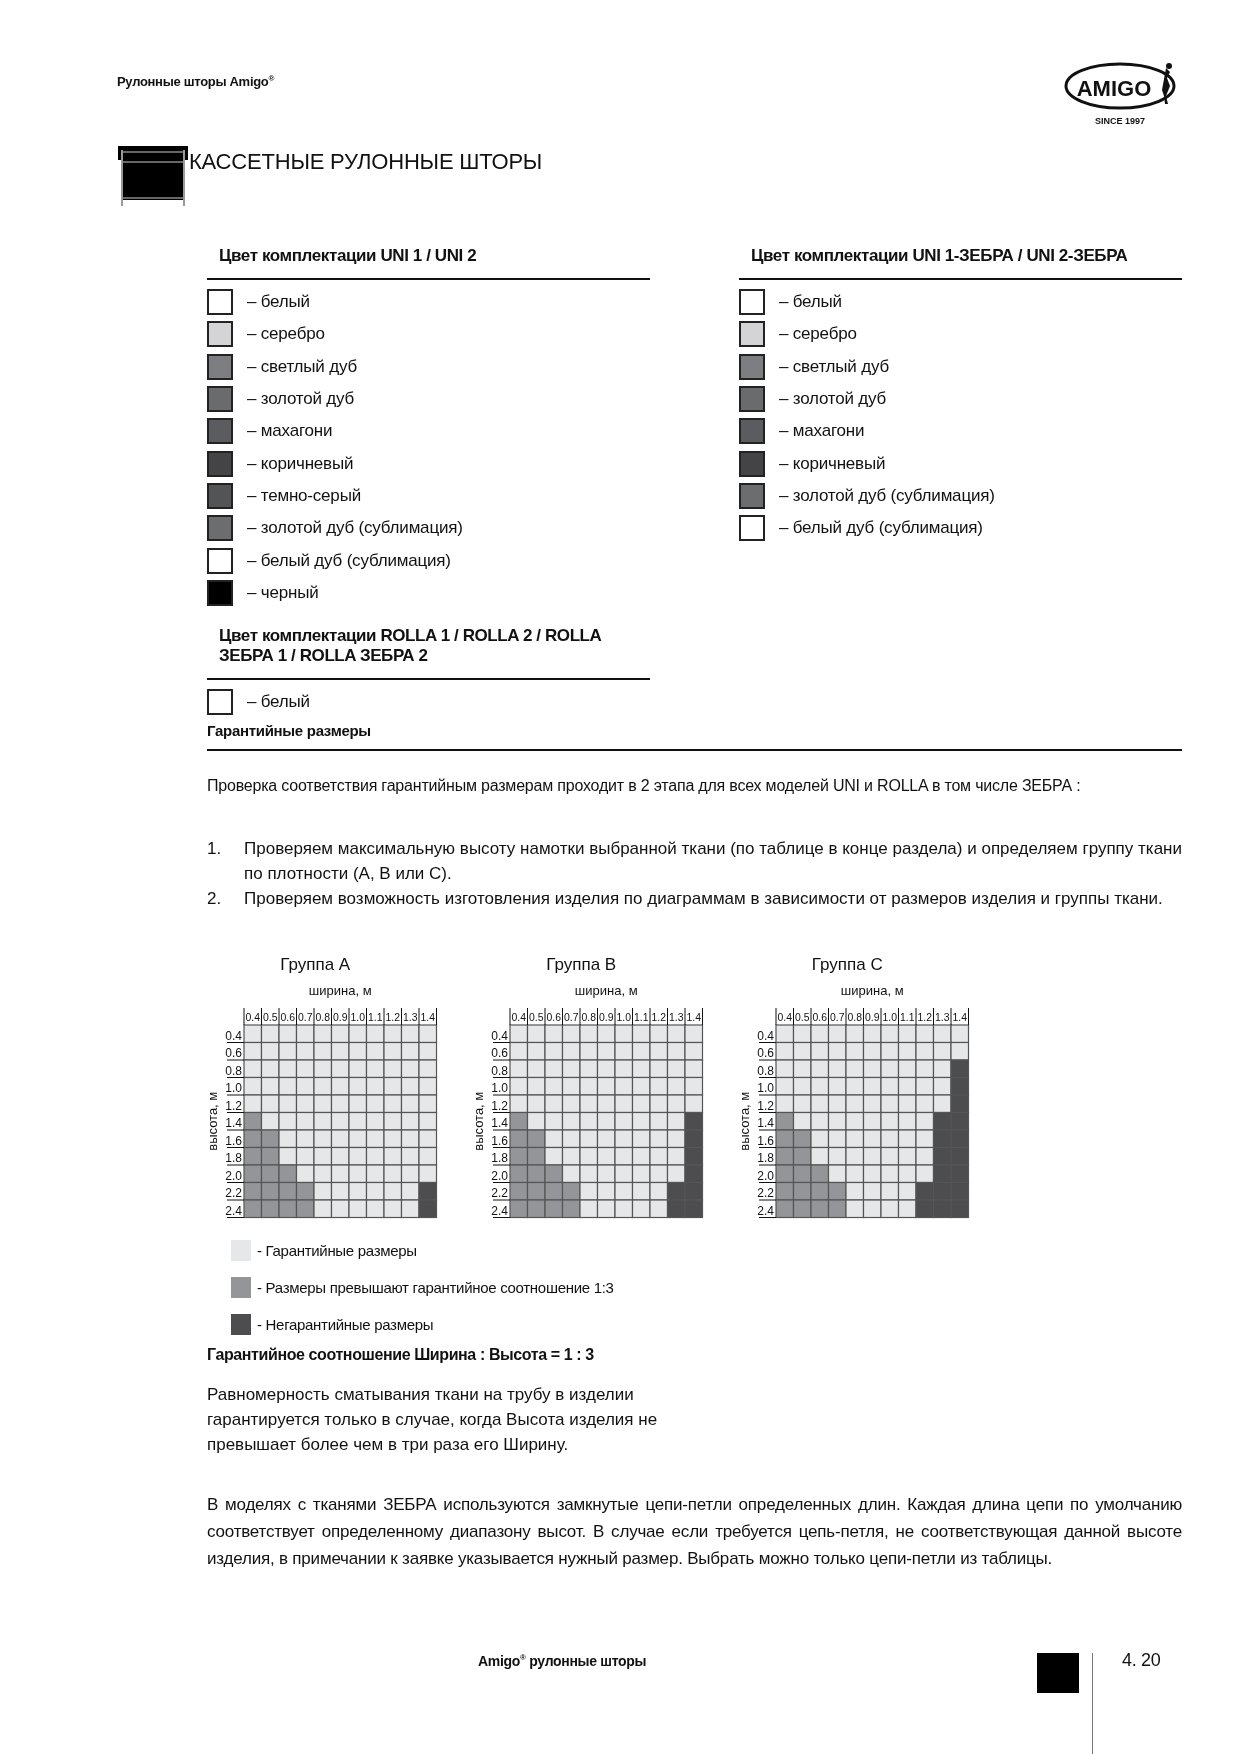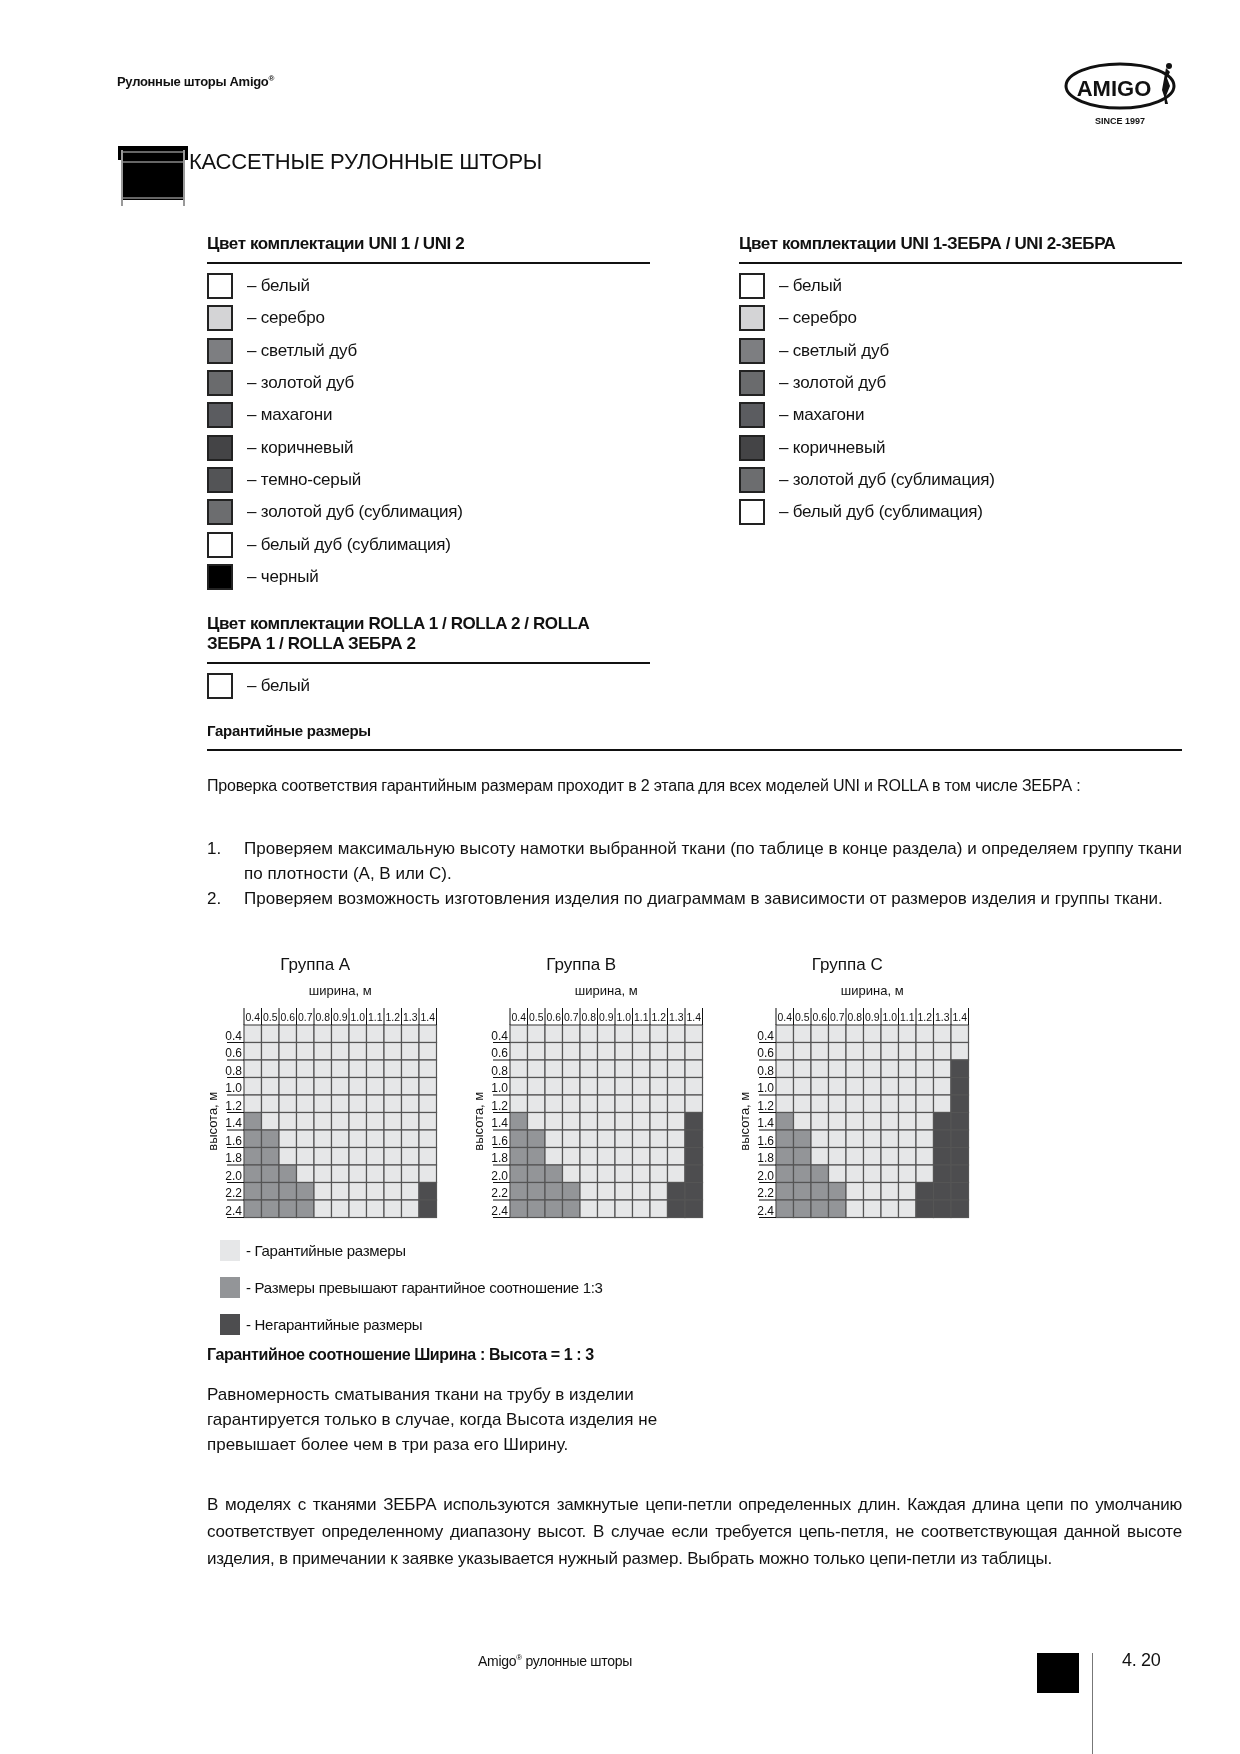--- a/index.html
+++ b/index.html
@@ -10,21 +10,21 @@
 
   
   .running-head { left: 117px; top: 74px; font-size: 13px; font-weight: bold; letter-spacing: -0.3px; }
   .running-head sup { font-size: 8px; }
   .logo { left: 1062px; top: 60px; width: 124px; height: 70px; }
   .section-icon { left: 118px; top: 146px; width: 70px; height: 60px; }
   .title { left: 189px; top: 144px; font-size: 22px; line-height: 36px; font-weight: normal; letter-spacing: -0.2px; }
 
   
   .color-block { width: 443px; }
-  .color-block h3 { margin: 0; font-size: 17px; font-weight: bold; line-height: 20px; letter-spacing: -0.4px; }
+  .color-block h3 { margin: 12px; font-size: 17px; font-weight: bold; line-height: 20px; letter-spacing: -0.4px; }
   .color-block .rule { height: 2px; background: #111; margin-top: 8px; margin-bottom: 6px; }
   .swatch-row { height: 32.3px; display: flex; align-items: center; }
   .swatch { width: 26px; height: 26px; box-sizing: border-box; border: 2px solid #222; margin-right: 14px; flex: none; }
   .swatch-label { font-size: 17px; letter-spacing: -0.2px; }
 
   .block-uni { left: 207px; top: 234px; }
   .block-zebra { left: 739px; top: 234px; }
   .block-rolla { left: 207px; top: 614px; }
 
   
@@ -37,31 +37,31 @@
   .steps li { display: flex; font-size: 17px; line-height: 25px; text-align: justify; }
   .steps .num { width: 37px; flex: none; }
   .steps .txt { flex: 1; }
 
   
   .chart { top: 950px; width: 230px; height: 270px; }
   .chart-a { left: 206px; } .chart-b { left: 472px; } .chart-c { left: 738px; }
   .chart svg { overflow: visible; }
 
   
-  .legend { left: 220px; top: 1232px; }
+  .legend { left: 231px; top: 1232px; }
   .legend-row { display: flex; align-items: center; height: 37px; }
   .legend-sw { width: 20px; height: 21px; margin-right: 6px; }
   .legend-txt { font-size: 15px; letter-spacing: -0.3px; }
 
   .ratio-title { left: 207px; top: 1346px; font-size: 16px; font-weight: bold; letter-spacing: -0.4px; }
   .ratio-text { left: 207px; top: 1382px; width: 480px; font-size: 17px; line-height: 25px; }
   .zebra-text { left: 207px; top: 1491px; width: 975px; font-size: 17px; line-height: 27px; text-align: justify; letter-spacing: -0.2px; }
 
   
-  .footer-text { left: 478px; top: 1653px; font-size: 14px; font-weight: normal; letter-spacing: -0.3px; }
+  .footer-text { left: 478px; top: 1653px; font-size: 14px; font-weight: bold; letter-spacing: -0.3px; }
   .footer-text sup { font-size: 8px; }
   .footer-block { left: 1037px; top: 1653px; width: 42px; height: 40px; background: #000; }
   .footer-line { left: 1092px; top: 1653px; width: 1px; height: 101px; background: #777; }
   .page-num { left: 1122px; top: 1650px; font-size: 18px; letter-spacing: -0.3px; }
 </style>
 </head>
 <body>
 
 <div class="abs running-head condensed">
   <span>Рулонные шторы Amigo</span><sup>®</sup>

